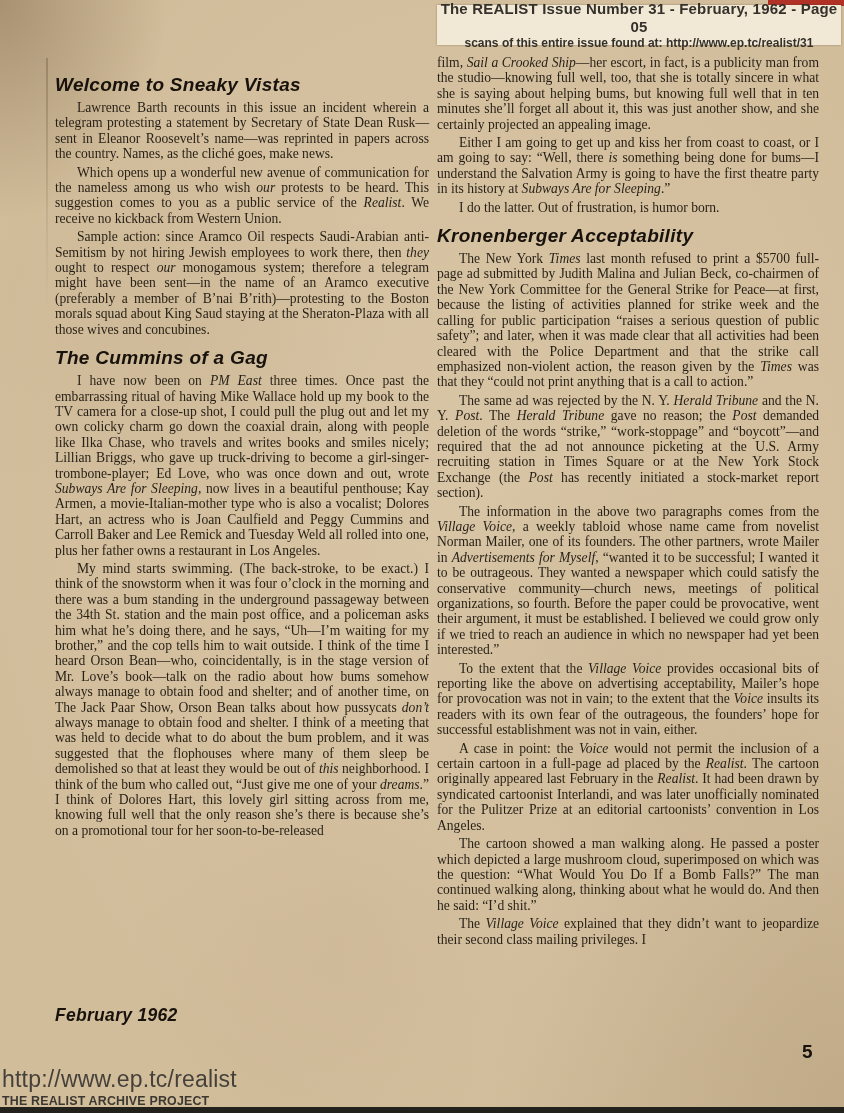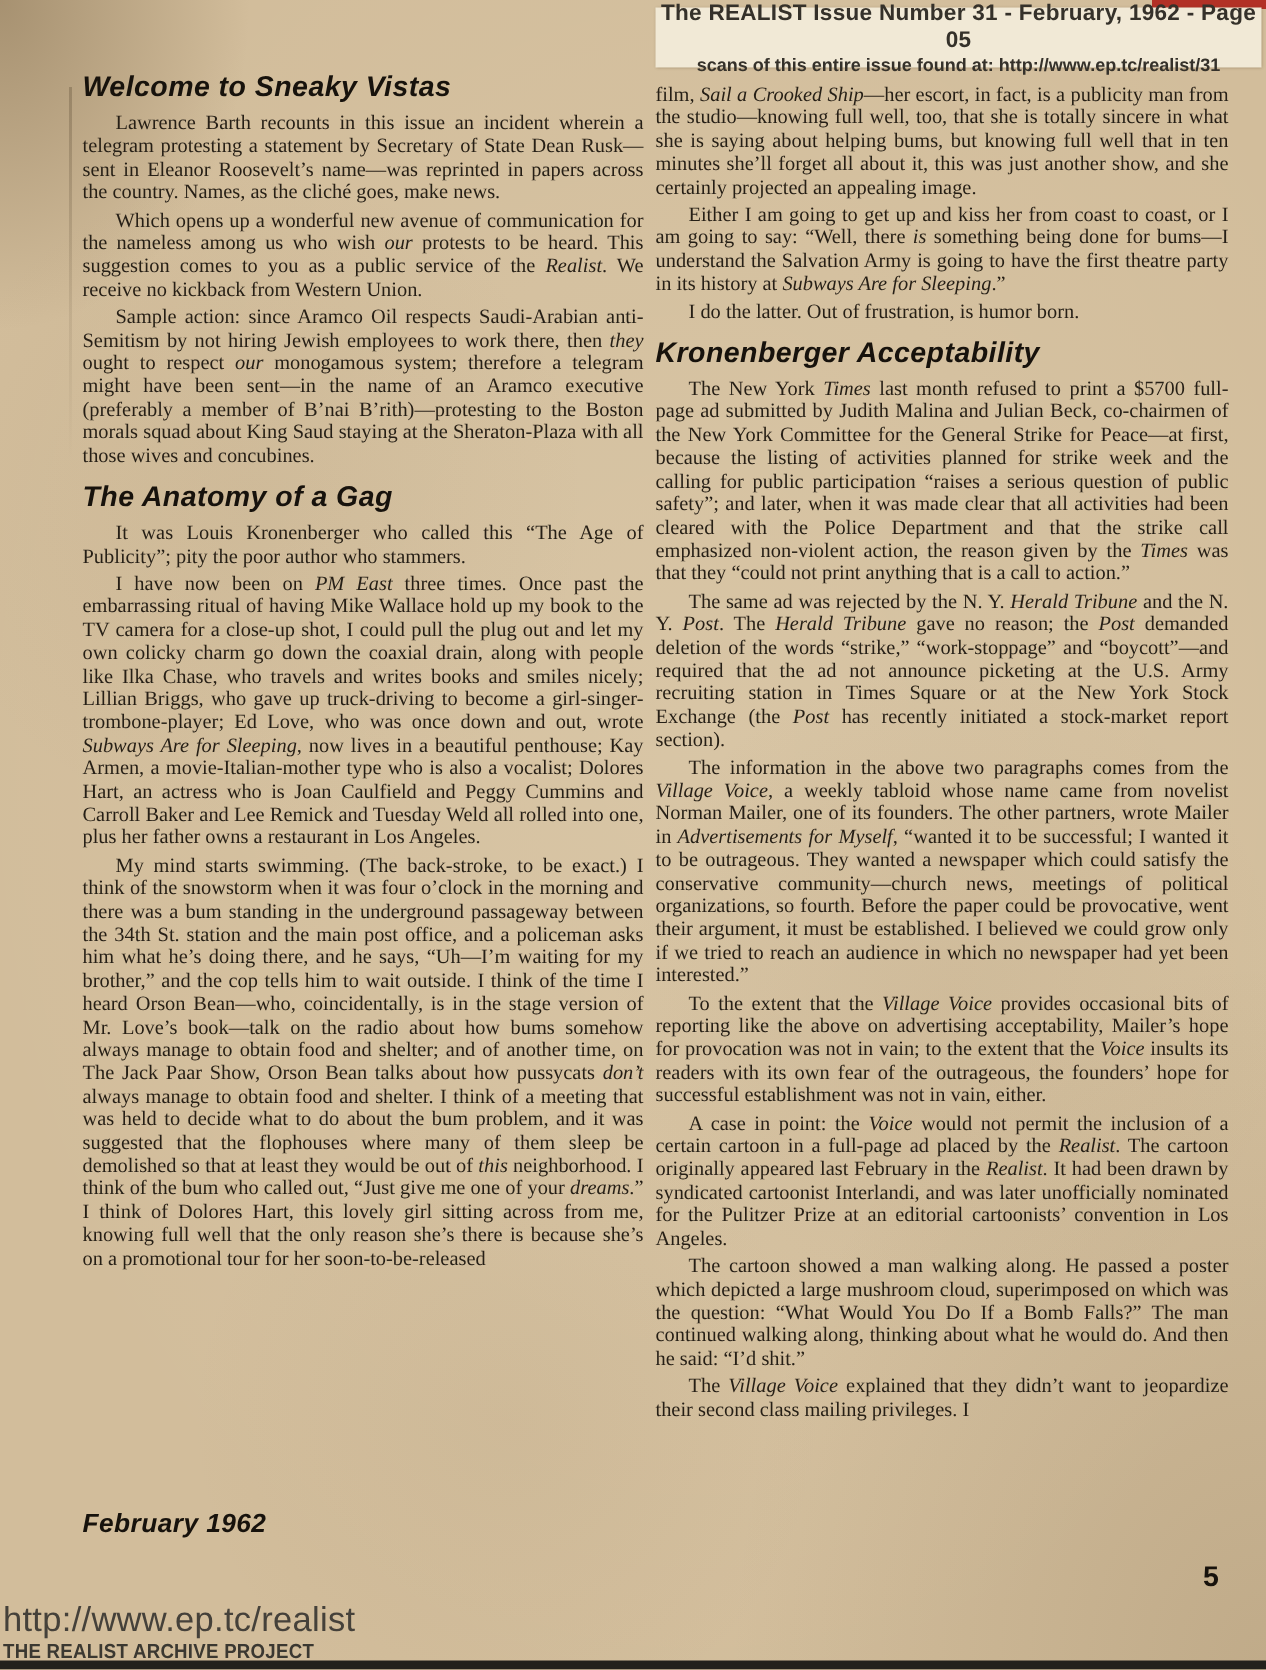--- a/index.html
+++ b/index.html
@@ -23,21 +23,21 @@
     background:linear-gradient(to bottom, rgba(60,45,25,.25), rgba(60,45,25,0));}
   .header-box{
     position:absolute;left:437px;top:5px;width:404px;height:40px;
     background:#f1e9d6;box-shadow:0 0 2px rgba(80,60,30,.45);
     display:flex;flex-direction:column;align-items:center;justify-content:center;
     font-family:"Liberation Sans", sans-serif;color:#35312a;text-align:center;
   }
   .header-line1{font-size:15px;font-weight:700;letter-spacing:.2px;line-height:18px;}
   .header-line2{font-size:12px;font-weight:700;line-height:14px;}
   .red-mark{position:absolute;top:0;right:0;width:76px;height:6px;background:#b23126;}
-  .col{position:absolute;top:48px;font-size:13.6px;line-height:15.4px;text-align:justify;}
+  .col{position:absolute;top:74px;font-size:13.6px;line-height:15.4px;text-align:justify;}
   .col-left{left:55px;width:374px;}
   .col-right{left:437px;top:55px;width:382px;}
   .heading{
     font-family:"Liberation Sans", sans-serif;font-weight:700;font-style:italic;
     font-size:19px;line-height:22px;letter-spacing:.3px;color:#17120c;
     margin:10px 0 4px;text-align:left;
   }
   .heading:first-child{margin-top:0;}
   .para{margin:3px 0 0;text-indent:22px;}
   .para i{font-style:italic;}
@@ -71,22 +71,21 @@
 <div class="header-box">
   <div class="header-line1">The REALIST Issue Number 31 - February, 1962 - Page 05</div>
   <div class="header-line2">scans of this entire issue found at: http://www.ep.tc/realist/31</div>
 </div>
 
 <div class="col col-left">
   <div class="heading">Welcome to Sneaky Vistas</div>
   <p class="para">Lawrence Barth recounts in this issue an incident wherein a telegram protesting a statement by Secretary of State Dean Rusk—sent in Eleanor Roosevelt’s name—was reprinted in papers across the country. Names, as the cliché goes, make news.</p>
   <p class="para">Which opens up a wonderful new avenue of communication for the nameless among us who wish <i>our</i> protests to be heard. This suggestion comes to you as a public service of the <i>Realist</i>. We receive no kickback from Western Union.</p>
   <p class="para">Sample action: since Aramco Oil respects Saudi-Arabian anti-Semitism by not hiring Jewish employees to work there, then <i>they</i> ought to respect <i>our</i> monogamous system; therefore a telegram might have been sent—in the name of an Aramco executive (preferably a member of B’nai B’rith)—protesting to the Boston morals squad about King Saud staying at the Sheraton-Plaza with all those wives and concubines.</p>
-  <div class="heading">The Anatomy of a Gag</div>
-  <p class="para">It was Louis Kronenberger who called this “The Age of Publicity”; pity the poor author who stammers.</p>
+  <div class="heading">The Cummins of a Gag</div>
   <p class="para">I have now been on <i>PM East</i> three times. Once past the embarrassing ritual of having Mike Wallace hold up my book to the TV camera for a close-up shot, I could pull the plug out and let my own colicky charm go down the coaxial drain, along with people like Ilka Chase, who travels and writes books and smiles nicely; Lillian Briggs, who gave up truck-driving to become a girl-singer-trombone-player; Ed Love, who was once down and out, wrote <i>Subways Are for Sleeping</i>, now lives in a beautiful penthouse; Kay Armen, a movie-Italian-mother type who is also a vocalist; Dolores Hart, an actress who is Joan Caulfield and Peggy Cummins and Carroll Baker and Lee Remick and Tuesday Weld all rolled into one, plus her father owns a restaurant in Los Angeles.</p>
   <p class="para">My mind starts swimming. (The back-stroke, to be exact.) I think of the snowstorm when it was four o’clock in the morning and there was a bum standing in the underground passageway between the 34th St. station and the main post office, and a policeman asks him what he’s doing there, and he says, “Uh—I’m waiting for my brother,” and the cop tells him to wait outside. I think of the time I heard Orson Bean—who, coincidentally, is in the stage version of Mr. Love’s book—talk on the radio about how bums somehow always manage to obtain food and shelter; and of another time, on The Jack Paar Show, Orson Bean talks about how pussycats <i>don’t</i> always manage to obtain food and shelter. I think of a meeting that was held to decide what to do about the bum problem, and it was suggested that the flophouses where many of them sleep be demolished so that at least they would be out of <i>this</i> neighborhood. I think of the bum who called out, “Just give me one of your <i>dreams</i>.” I think of Dolores Hart, this lovely girl sitting across from me, knowing full well that the only reason she’s there is because she’s on a promotional tour for her soon-to-be-released</p>
 </div>
 
 <div class="col col-right">
   <p class="para" style="text-indent:0;margin-top:0;">film, <i>Sail a Crooked Ship</i>—her escort, in fact, is a publicity man from the studio—knowing full well, too, that she is totally sincere in what she is saying about helping bums, but knowing full well that in ten minutes she’ll forget all about it, this was just another show, and she certainly projected an appealing image.</p>
   <p class="para">Either I am going to get up and kiss her from coast to coast, or I am going to say: “Well, there <i>is</i> something being done for bums—I understand the Salvation Army is going to have the first theatre party in its history at <i>Subways Are for Sleeping</i>.”</p>
   <p class="para">I do the latter. Out of frustration, is humor born.</p>
   <div class="heading">Kronenberger Acceptability</div>
   <p class="para">The New York <i>Times</i> last month refused to print a $5700 full-page ad submitted by Judith Malina and Julian Beck, co-chairmen of the New York Committee for the General Strike for Peace—at first, because the listing of activities planned for strike week and the calling for public participation “raises a serious question of public safety”; and later, when it was made clear that all activities had been cleared with the Police Department and that the strike call emphasized non-violent action, the reason given by the <i>Times</i> was that they “could not print anything that is a call to action.”</p>

